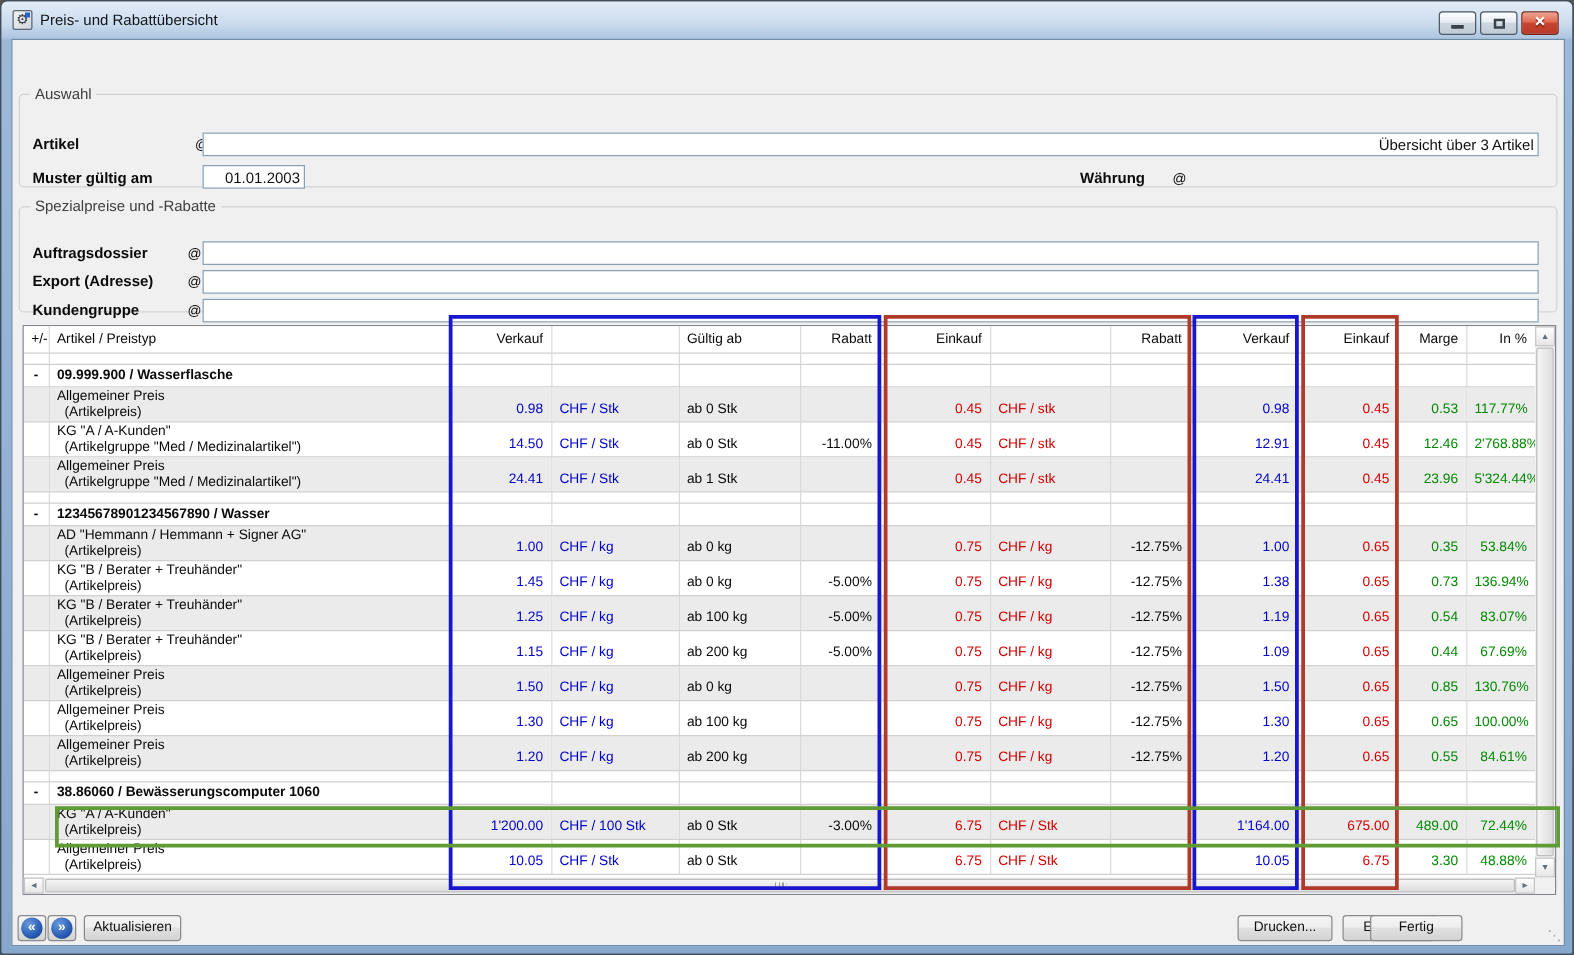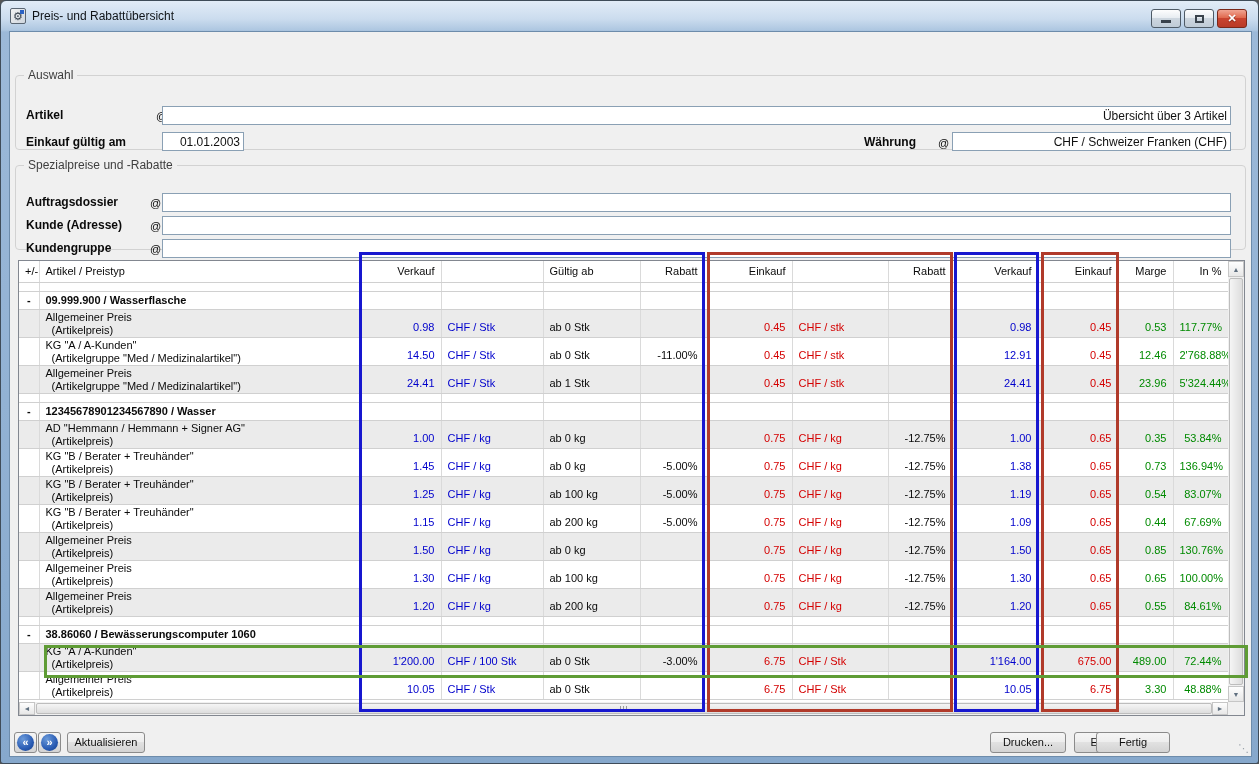--- a/index.html
+++ b/index.html
@@ -103,33 +103,32 @@
   </div>
 
   <div class="client">
 
 
     <fieldset class="grp fs-auswahl">
       <legend>Auswahl</legend>
       <span class="flabel" style="left:10px; top:26px;">Artikel</span>
       <span class="at" style="left:140px; top:28px;">@</span>
       <input class="tin" style="left: 146px; top: 24px; width: 1069px;" value="Übersicht über 3 Artikel">
-      <span class="flabel" style="left:10px; top:53px;">Einkauf gültig am</span>
+      <span class="flabel" style="left:10px; top:53px;">Muster gültig am</span>
       <input class="tin" style="left: 146px; top: 50px; width: 82px;" value="01.01.2003">
       <span class="flabel" style="left:848px; top:53px;">Währung</span>
       <span class="at" style="left:922px; top:55px;">@</span>
-      <input class="tin" style="left: 936px; top: 50px; width: 279px;" value="CHF / Schweizer Franken (CHF)">
     </fieldset>
 
     <fieldset class="grp fs-spezial">
       <legend>Spezialpreise und -Rabatte</legend>
       <span class="flabel" style="left:10px; top:23px;">Auftragsdossier</span>
       <span class="at" style="left:134px; top:25px;">@</span>
       <input class="tin" style="left: 146px; top: 21px; width: 1069px;" value="">
-      <span class="flabel" style="left:10px; top:46px;">Kunde (Adresse)</span>
+      <span class="flabel" style="left:10px; top:46px;">Export (Adresse)</span>
       <span class="at" style="left:134px; top:48px;">@</span>
       <input class="tin" style="left: 146px; top: 44px; width: 1069px;" value="">
       <span class="flabel" style="left:10px; top:69px;">Kundengruppe</span>
       <span class="at" style="left:134px; top:71px;">@</span>
       <input class="tin" style="left: 146px; top: 67px; width: 1069px;" value="">
     </fieldset>
 
     <div class="grid">
       <table class="price">
         <colgroup>

